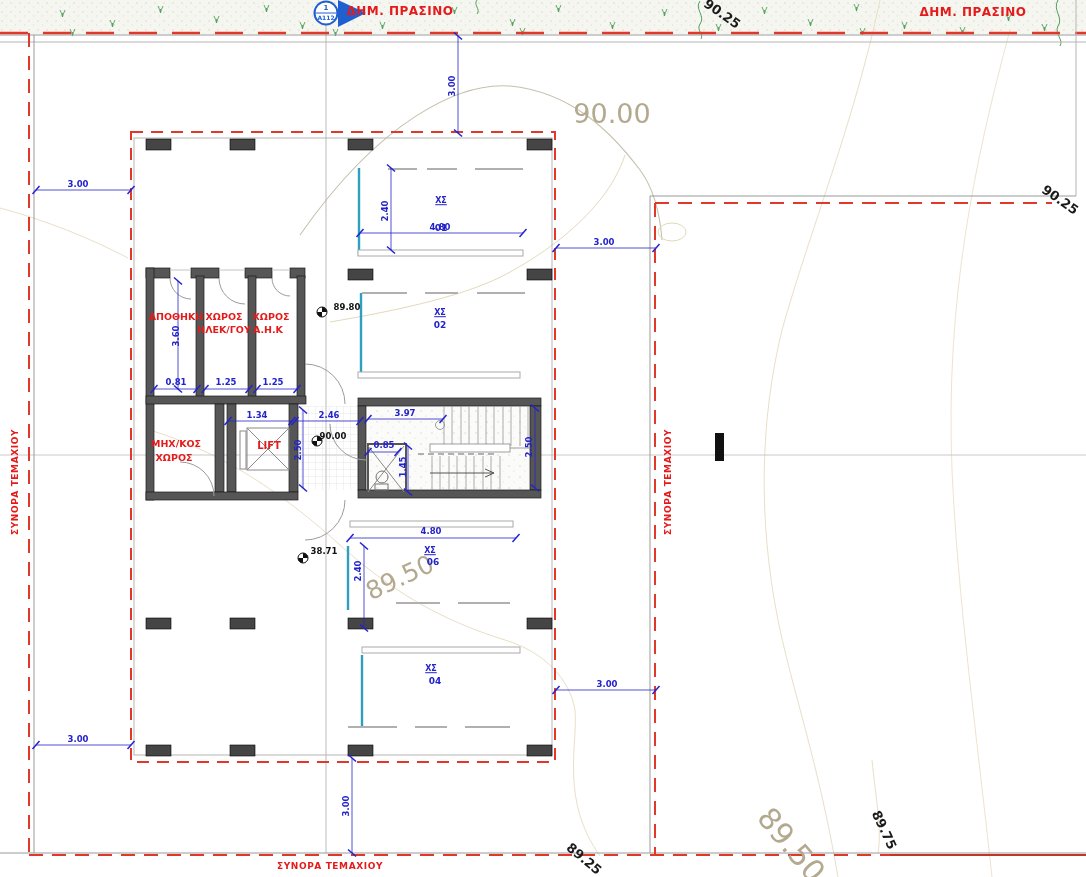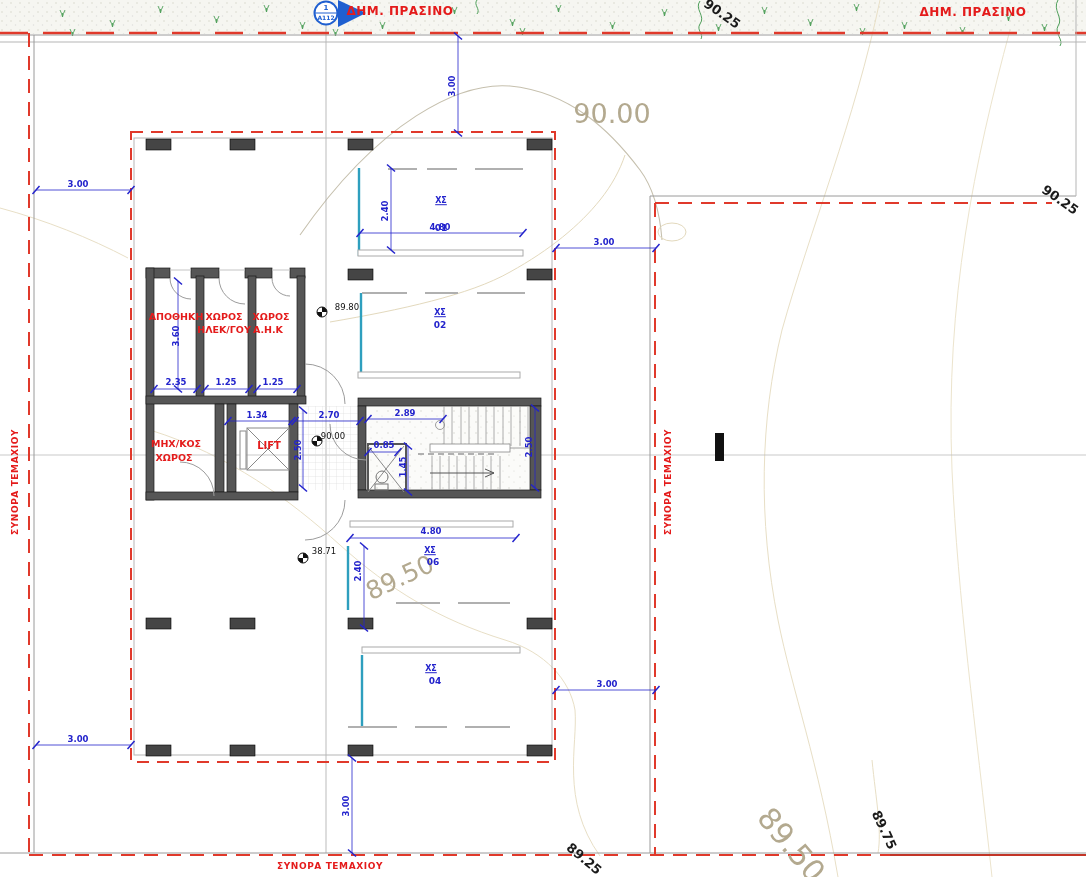--- a/index.html
+++ b/index.html
@@ -13,21 +13,21 @@
     white-space:nowrap;pointer-events:none;line-height:1.2;
   }
   .dim{color:#2323cc;font-size:8.5px;font-weight:bold;}
   .room{color:#e41b1b;font-size:9.5px;font-weight:bold;text-align:center;}
   .bound{color:#e41b1b;font-size:9px;font-weight:bold;letter-spacing:.6px;}
   .green-lbl{color:#e41b1b;font-size:12px;font-weight:bold;letter-spacing:.5px;}
   .contour-sm{color:#1a1a1a;font-size:13px;font-weight:bold;}
   .contour-lg{color:#b3a98f;font-size:27px;font-weight:normal;}
   .ptag{color:#2323cc;font-size:8px;font-weight:bold;text-decoration:underline;}
   .pnum{color:#2323cc;font-size:9px;font-weight:bold;}
-  .spot{color:#111;font-size:8.5px;font-weight:normal;}
+  .spot{color:#111;font-size:8.5px;font-weight:bold;}
   .mk{color:#1f5fd0;font-weight:bold;text-align:center;}
 </style>
 </head>
 <body>
 
 <div class="canvas">
 
 <svg class="plan" width="1086" height="877" viewBox="0 0 1086 877">
   <defs>
     <marker id="tk" markerWidth="10" markerHeight="10" refX="0" refY="0" orient="auto" markerUnits="userSpaceOnUse" viewBox="-5 -5 10 10">
@@ -315,26 +315,26 @@
 <div class="lbl room" style="left:176px;top:317px">ΑΠΟΘΗΚΗ</div>
 <div class="lbl room" style="left:224px;top:317px">ΧΩΡΟΣ</div>
 <div class="lbl room" style="left:224px;top:330px">ΗΛΕΚ/ΓΟΥ</div>
 <div class="lbl room" style="left:271px;top:317px">ΧΩΡΟΣ</div>
 <div class="lbl room" style="left:268px;top:330px">Α.Η.Κ</div>
 <div class="lbl room" style="left:176px;top:444px">ΜΗΧ/ΚΟΣ</div>
 <div class="lbl room" style="left:174px;top:458px">ΧΩΡΟΣ</div>
 <div class="lbl room" style="left:269px;top:446px;font-size:10px">LIFT</div>
 
 <div class="lbl dim" style="left:176px;top:336px;transform:translate(-50%,-50%) rotate(-90deg)">3.60</div>
-<div class="lbl dim" style="left:176px;top:382px">2.35</div>
+<div class="lbl dim" style="left:176px;top:382px">0.81</div>
 <div class="lbl dim" style="left:226px;top:382px">1.25</div>
 <div class="lbl dim" style="left:273px;top:382px">1.25</div>
 <div class="lbl dim" style="left:257px;top:415px">1.34</div>
-<div class="lbl dim" style="left:329px;top:415px">2.70</div>
-<div class="lbl dim" style="left:405px;top:413px">2.89</div>
+<div class="lbl dim" style="left:329px;top:415px">2.46</div>
+<div class="lbl dim" style="left:405px;top:413px">3.97</div>
 <div class="lbl dim" style="left:298px;top:450px;transform:translate(-50%,-50%) rotate(-90deg)">2.50</div>
 <div class="lbl dim" style="left:384px;top:445px">0.85</div>
 <div class="lbl dim" style="left:403px;top:467px;transform:translate(-50%,-50%) rotate(-90deg)">1.45</div>
 <div class="lbl dim" style="left:529px;top:447px;transform:translate(-50%,-50%) rotate(-90deg)">2.50</div>
 
 <div class="lbl spot" style="left:347px;top:307px">89.80</div>
 <div class="lbl spot" style="left:333px;top:436px">90.00</div>
 <div class="lbl spot" style="left:324px;top:551px">38.71</div>
 
 </div>

